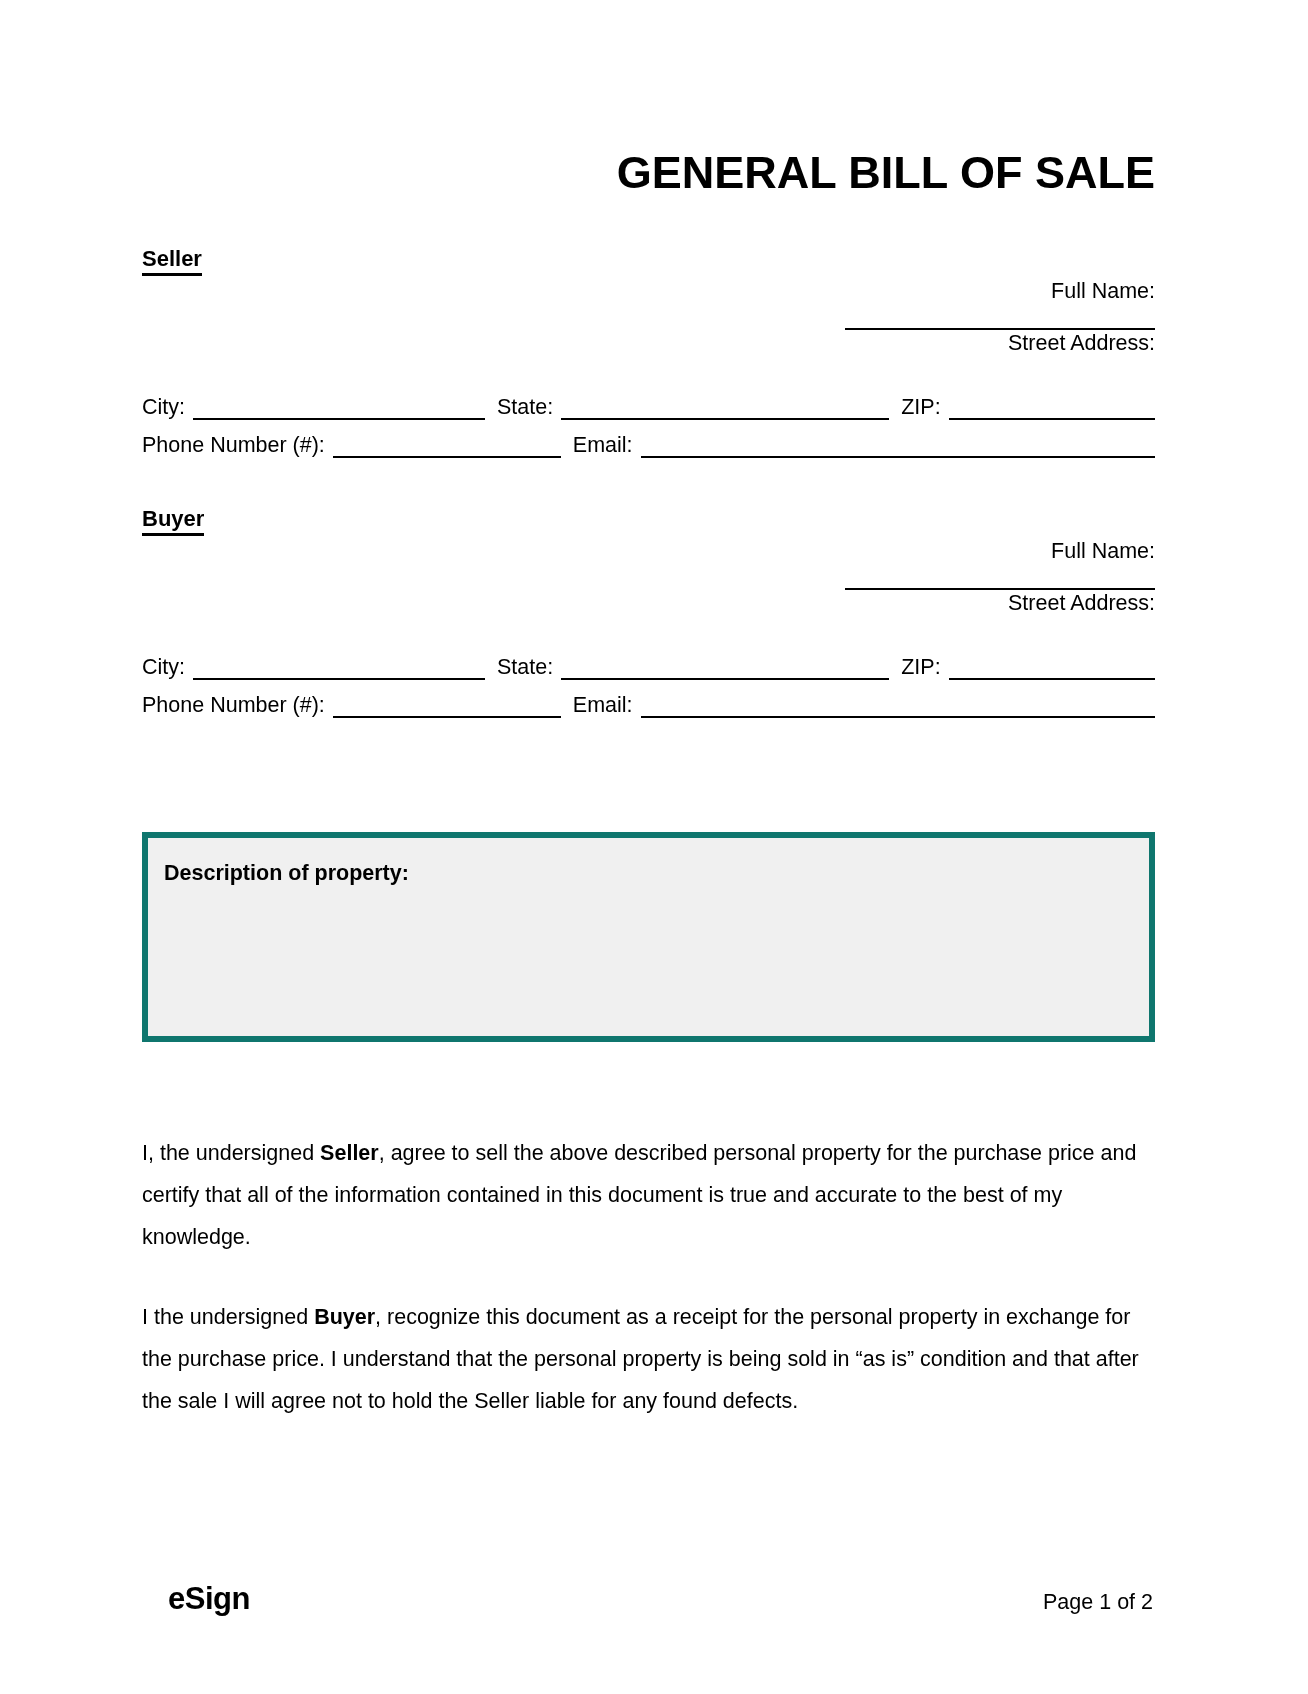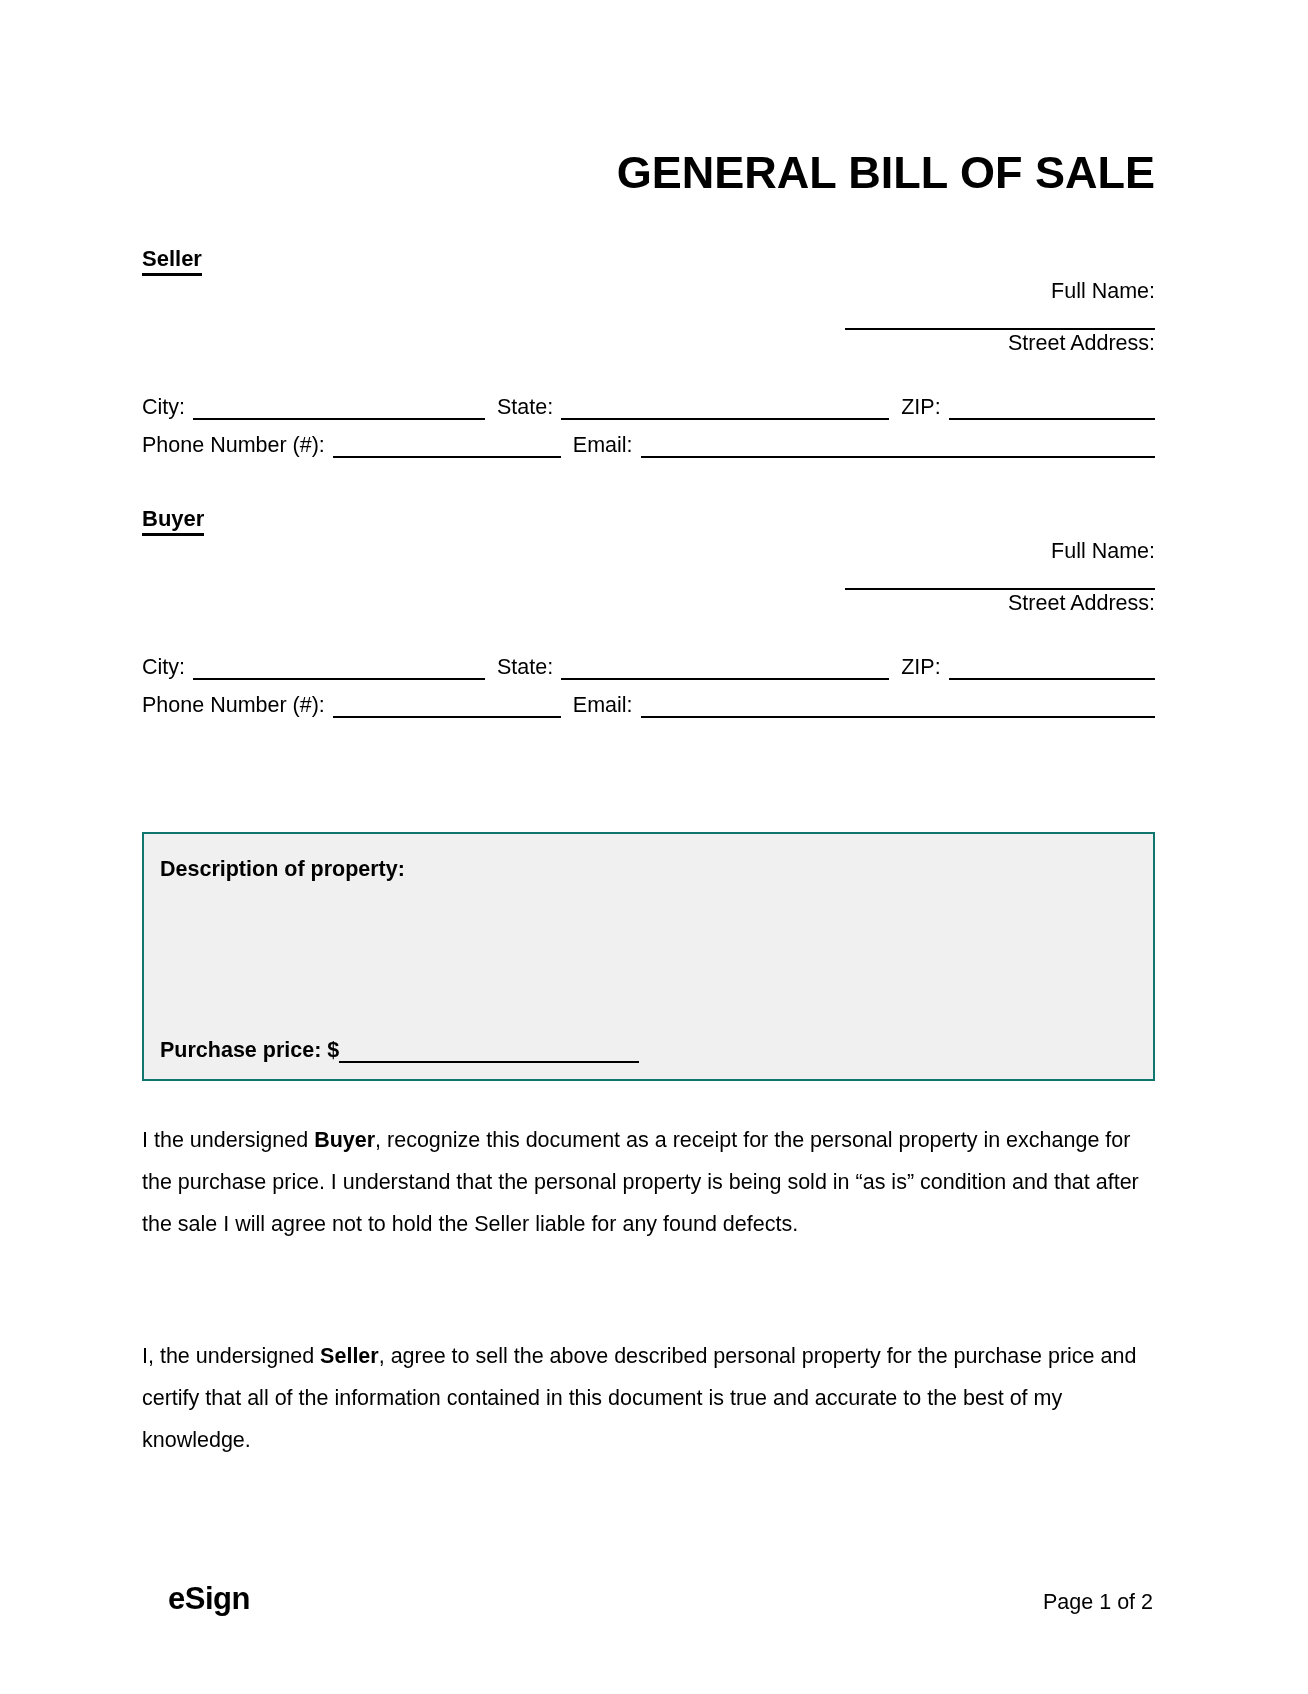--- a/index.html
+++ b/index.html
@@ -48,22 +48,22 @@
     padding-bottom:1px;
   }
   .row-first { margin-top:2px;flex-direction:column; }
   .row-next  { margin-top:12px; }
   .w310 { width:310px; }
   .w292 { width:292px; }
   .w328 { width:328px; }
   .w228 { width:228px; }
   .desc-box {
     margin-top:114px;
-    height:249px;
-    border:2px solid #0f766e;
+    height:210px;
+    border:6px solid #0f766e;
     background:#f0f0f0;
     box-sizing:border-box;
     padding:22px 16px 16px 16px;
     display:flex;
     flex-direction:column;
   }
   .desc-label { font-weight:700; font-size:21.5px; line-height:26px; }
   .desc-fill { flex:1 1 auto; }
   .price-row { font-weight:700; }
   .price-line { width:300px; }
@@ -146,29 +146,24 @@
   <div class="frow row-next">
     <span class="lbl">Phone Number (#):</span>
     <span class="line w228 mls"></span>
     <span class="lbl ml">Email:</span>
     <span class="line fill mls"></span>
   </div>
 
   <div class="desc-box">
     <div class="desc-label">Description of property:</div>
     <div class="desc-fill"></div>
-    <div class="frow price-row">
-      <span class="lbl">Purchase price:</span>
-      <span class="lbl dollar">$</span>
-      <span class="line price-line"></span>
-    </div>
   </div>
 
+  <p class="para para-1"><span>I, the undersigned </span><span class="bold">Seller</span><span>, agree to sell the above described personal property for the purchase price and certify that all of the information contained in this document is true and accurate to the best of my knowledge.</span></p>
+
   <p class="para para-2"><span>I the undersigned </span><span class="bold">Buyer</span><span>, recognize this document as a receipt for the personal property in exchange for the purchase price. I understand that the personal property is being sold in “as is” condition and that after the sale I will agree not to hold the Seller liable for any found defects.</span></p>
-
-  <p class="para para-1"><span>I, the undersigned </span><span class="bold">Seller</span><span>, agree to sell the above described personal property for the purchase price and certify that all of the information contained in this document is true and accurate to the best of my knowledge.</span></p>
 
   <div class="footer">
     <span class="brand">eSign</span>
     <span class="page-num">Page 1 of 2</span>
   </div>
 
 </div>
 
 </body></html>

